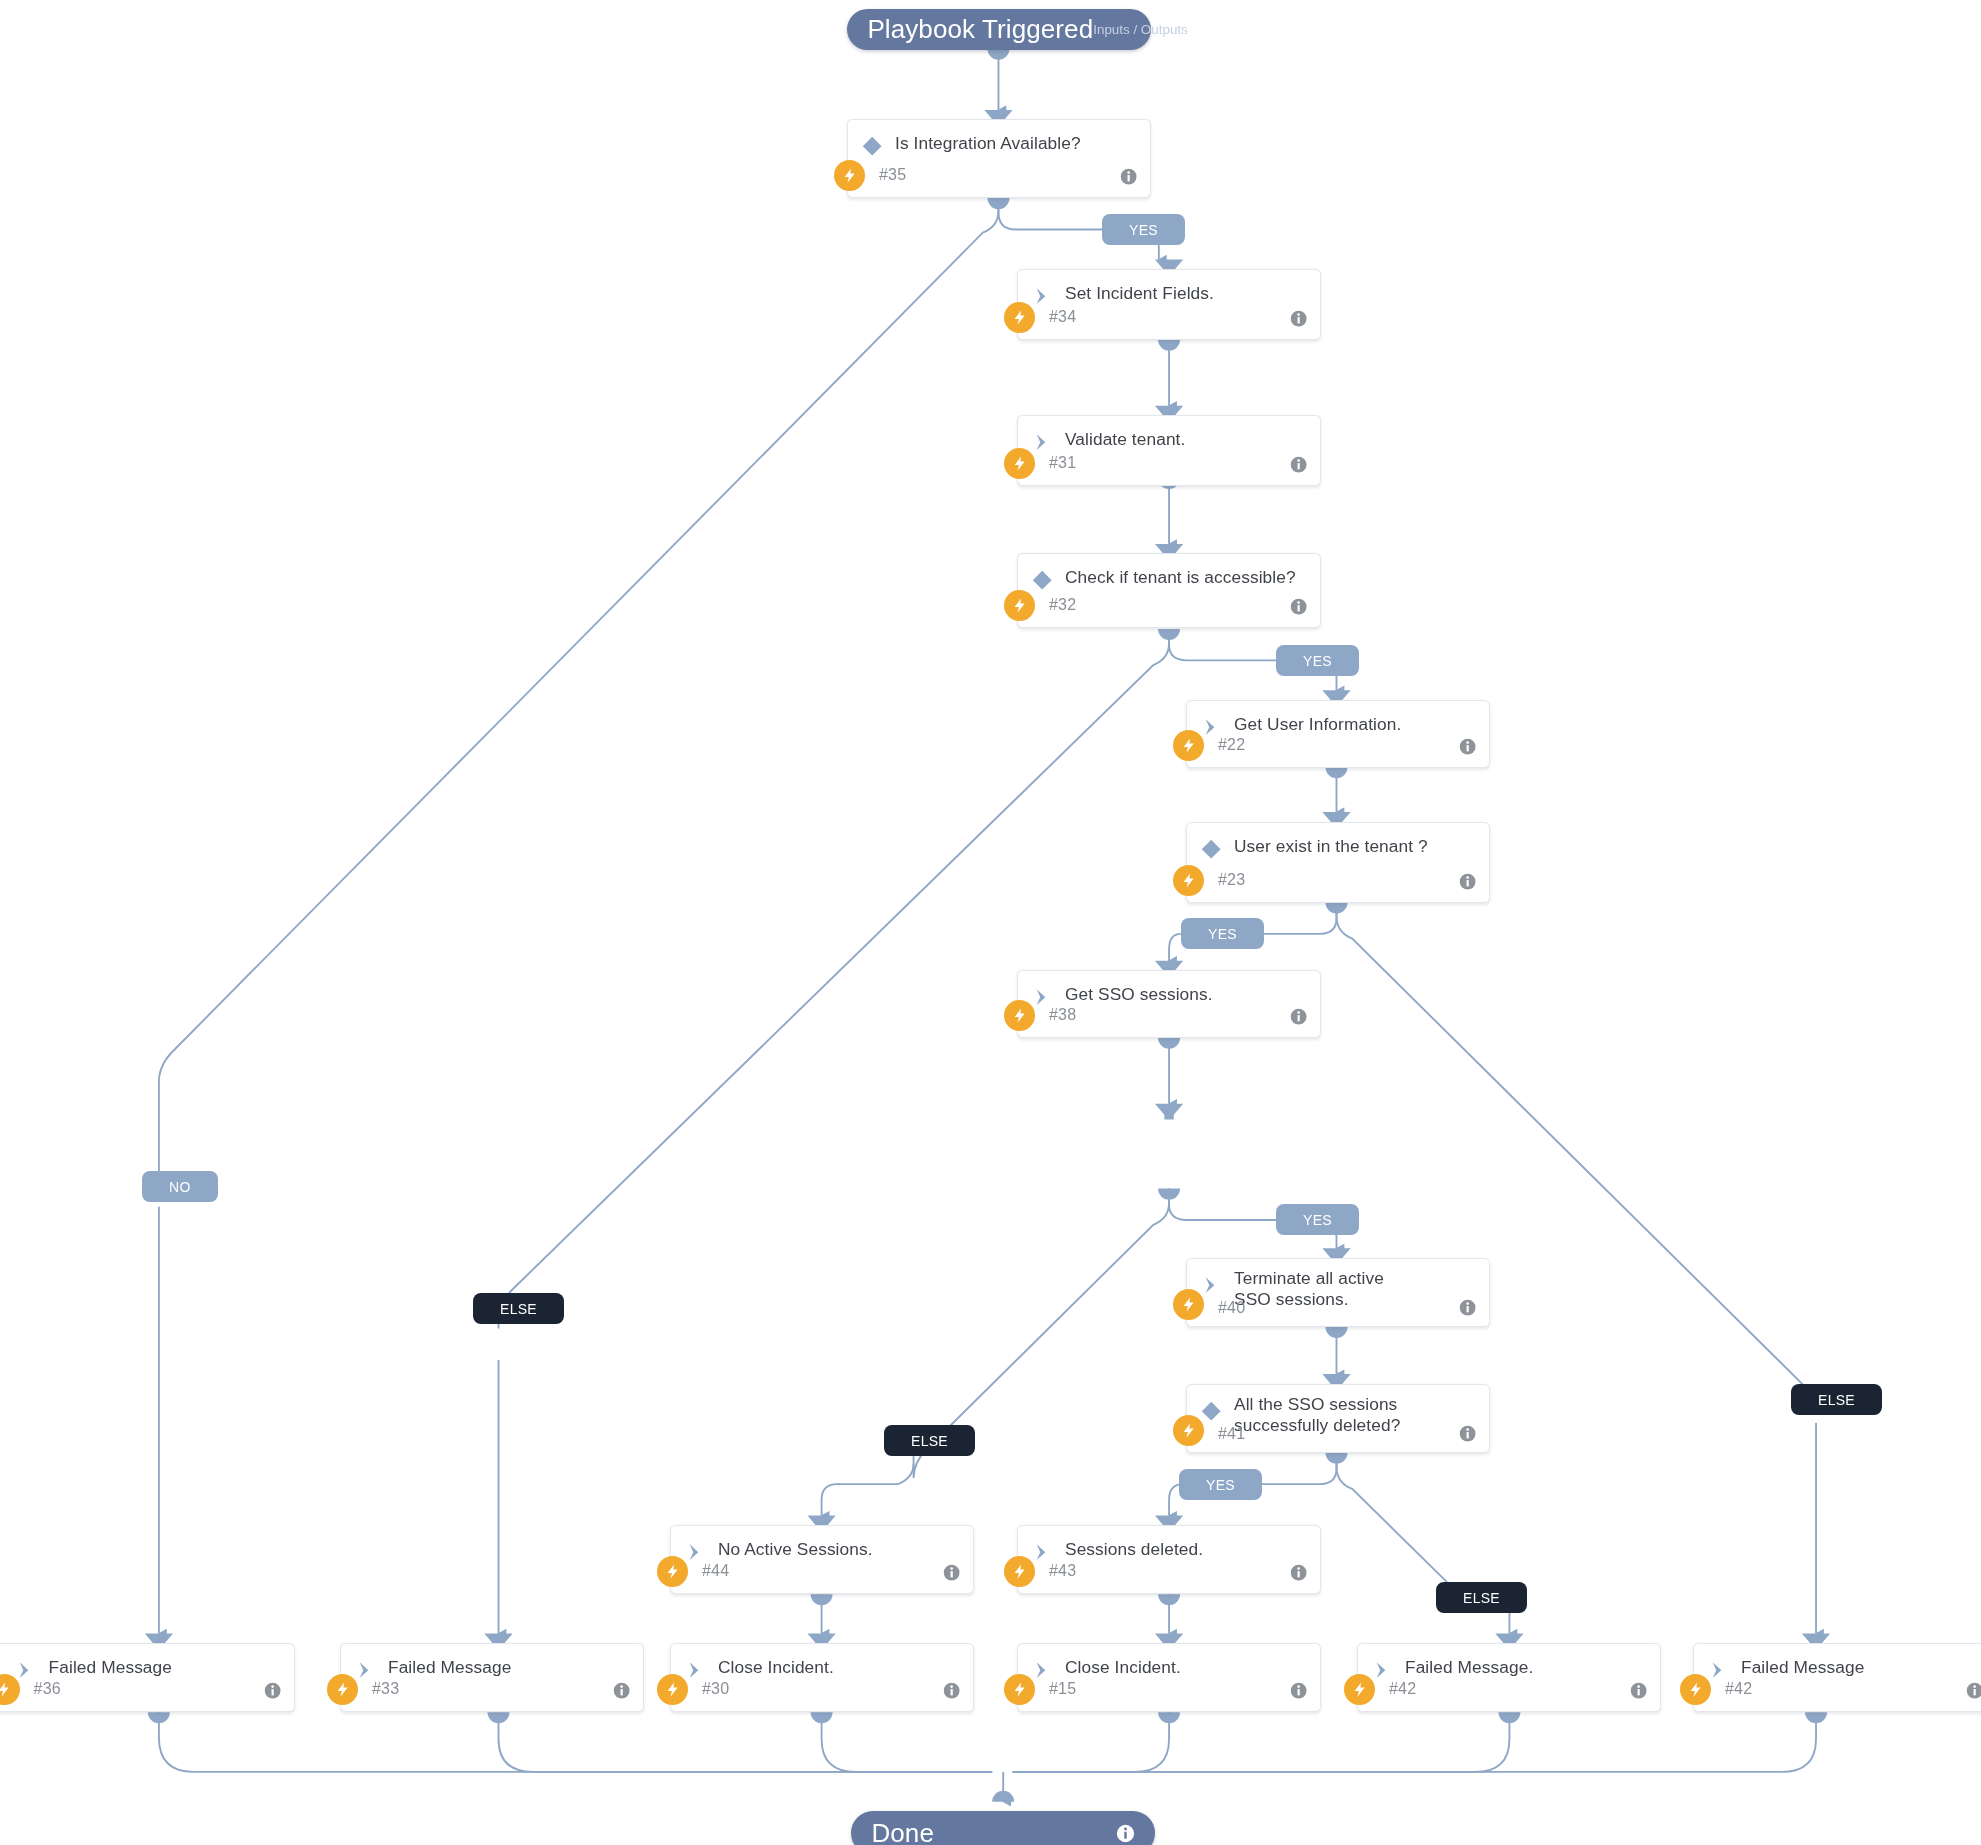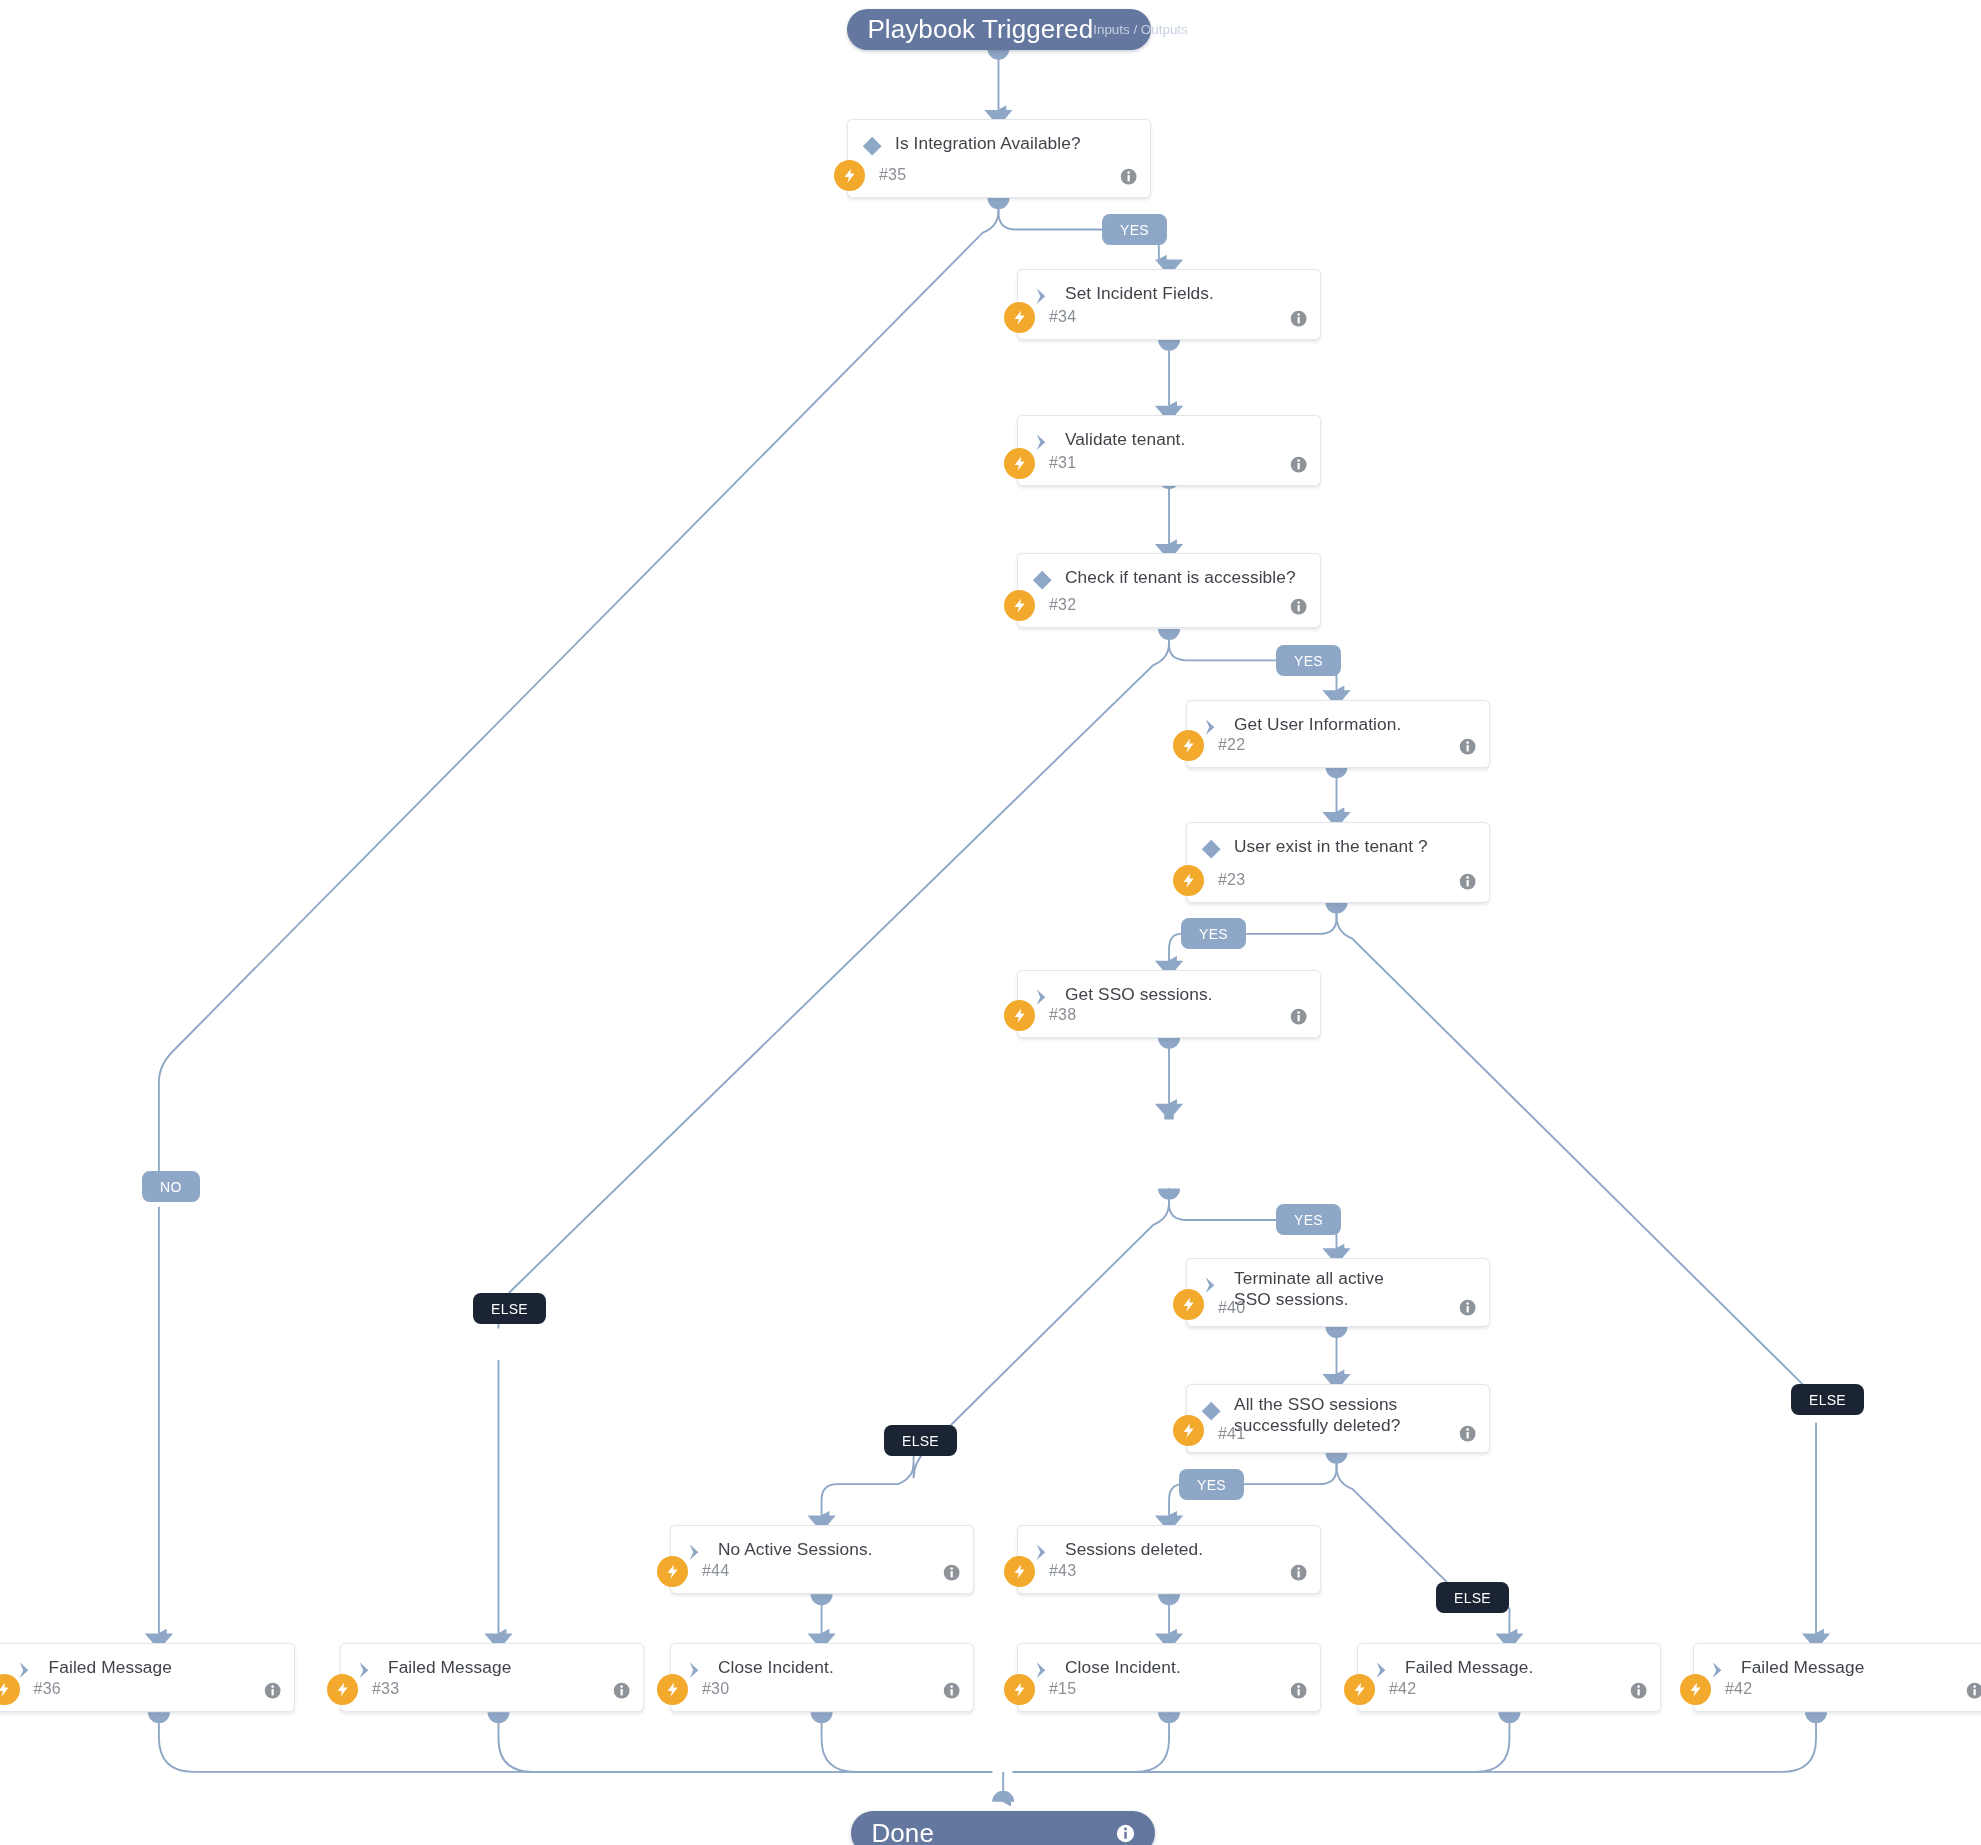--- a/index.html
+++ b/index.html
@@ -107,21 +107,21 @@
   
   .badge{
     position:absolute;
     box-sizing:border-box;
     height:31px;
     min-width:37px;
     border-radius:7.9px;
     display:flex;
     align-items:center;
     justify-content:center;
-    padding:0 18px;
+    padding:0 27px;
     font-size:14px;
     color:#ffffff;
     letter-spacing:0.3px;
   }
   .badge.pos{ background:#8fa7c6; }
   .badge.els{ background:#1b2433; }
 </style>
 </head>
 <body>
 

